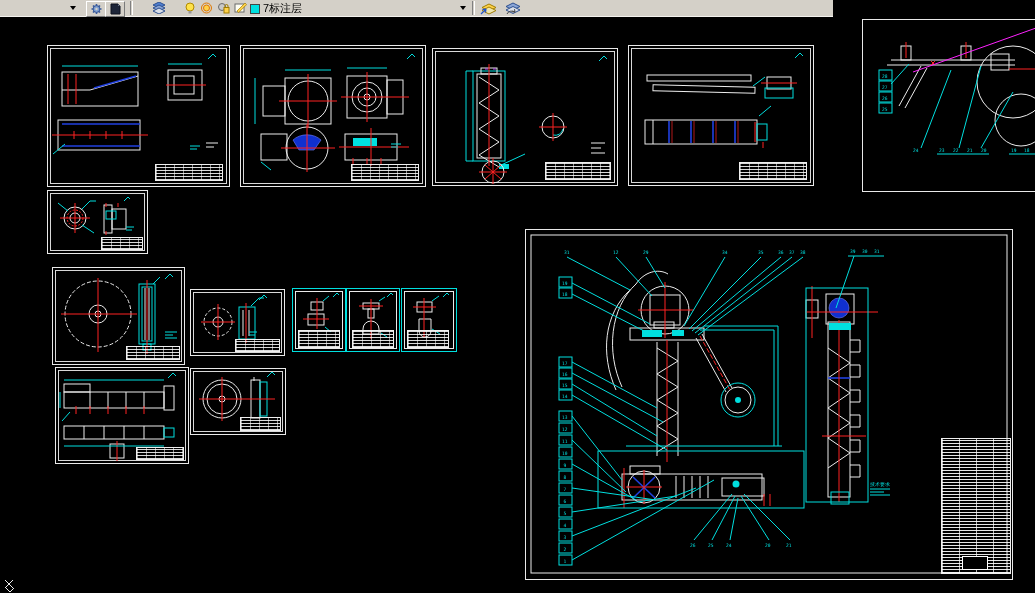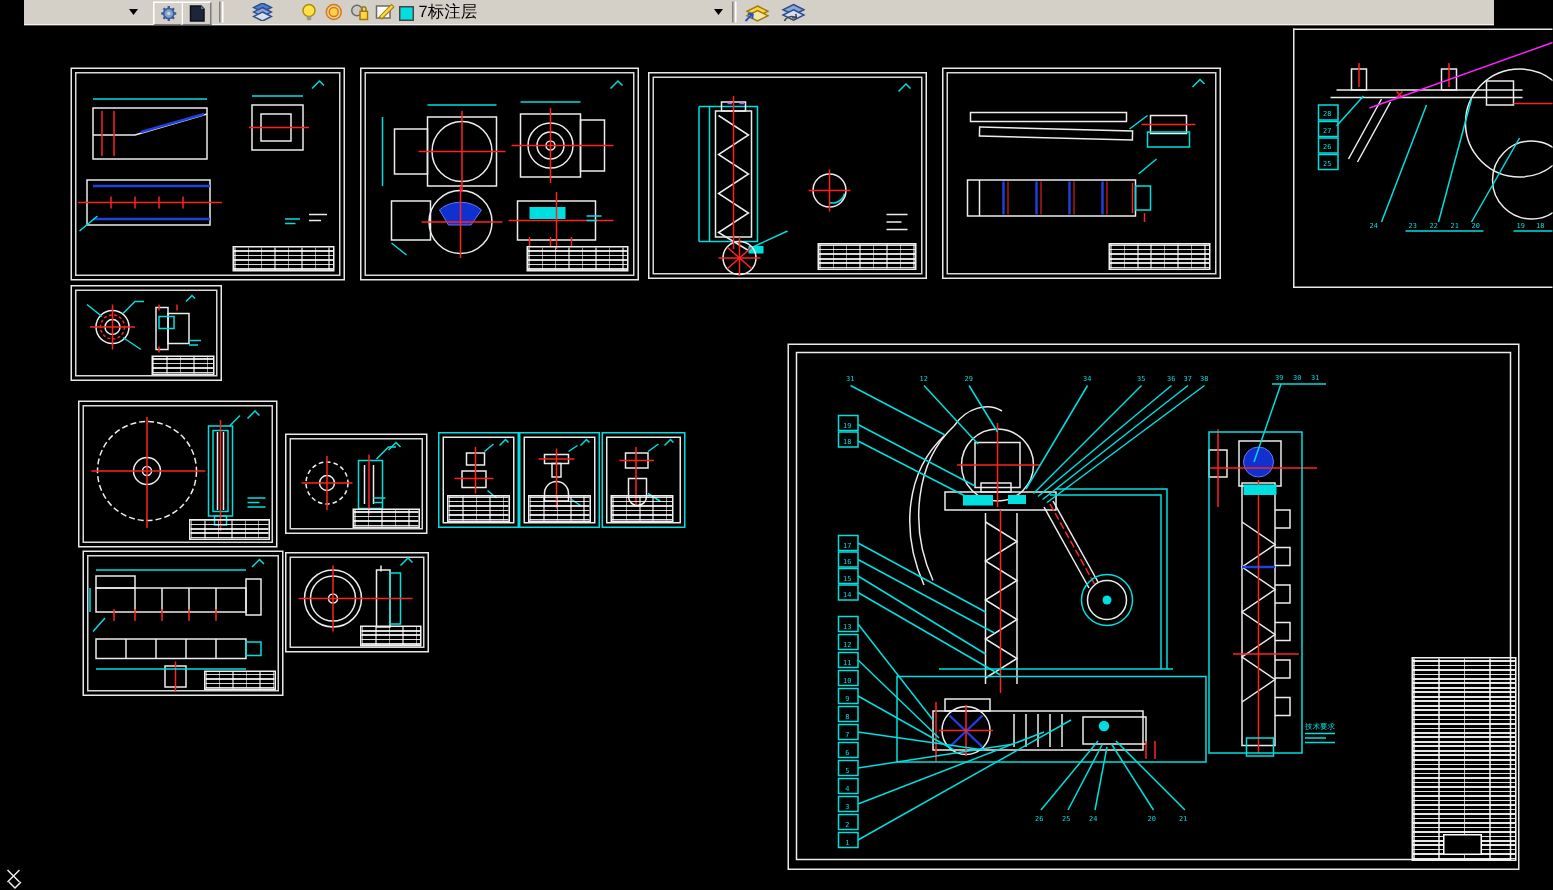--- a/index.html
+++ b/index.html
@@ -1,19 +1,19 @@
 <!DOCTYPE html>
 <html><head>
 <meta charset="utf-8">
 <style>
   html,body{margin:0;padding:0;background:#000;}
   body{width:1035px;height:593px;overflow:hidden;position:relative;
        font-family:"Liberation Sans",sans-serif;}
   
-  .toolbar{position:absolute;left:16px;top:0;width:980px;height:16px;
+  .toolbar{position:absolute;left:0;top:0;width:833px;height:16px;
            background:#d4d0c8;border-bottom:1px solid #f4f2ee;}
   .toolbar *{position:absolute;}
   .arrow{width:0;height:0;border-left:3px solid transparent;
          border-right:3px solid transparent;border-top:4px solid #000;top:6px;}
   .tbtn{width:18px;height:14px;top:1px;background:#d4d0c8;
         border:1px solid;border-color:#fff #7a7a7a #7a7a7a #fff;
         display:flex;align-items:center;justify-content:center;}
   .tbtn svg{position:static;}
   .sep{top:1px;width:1px;height:14px;border-left:1px solid #808080;border-right:1px solid #fff;}
   .ticon{top:2px;width:14px;height:12px;}

